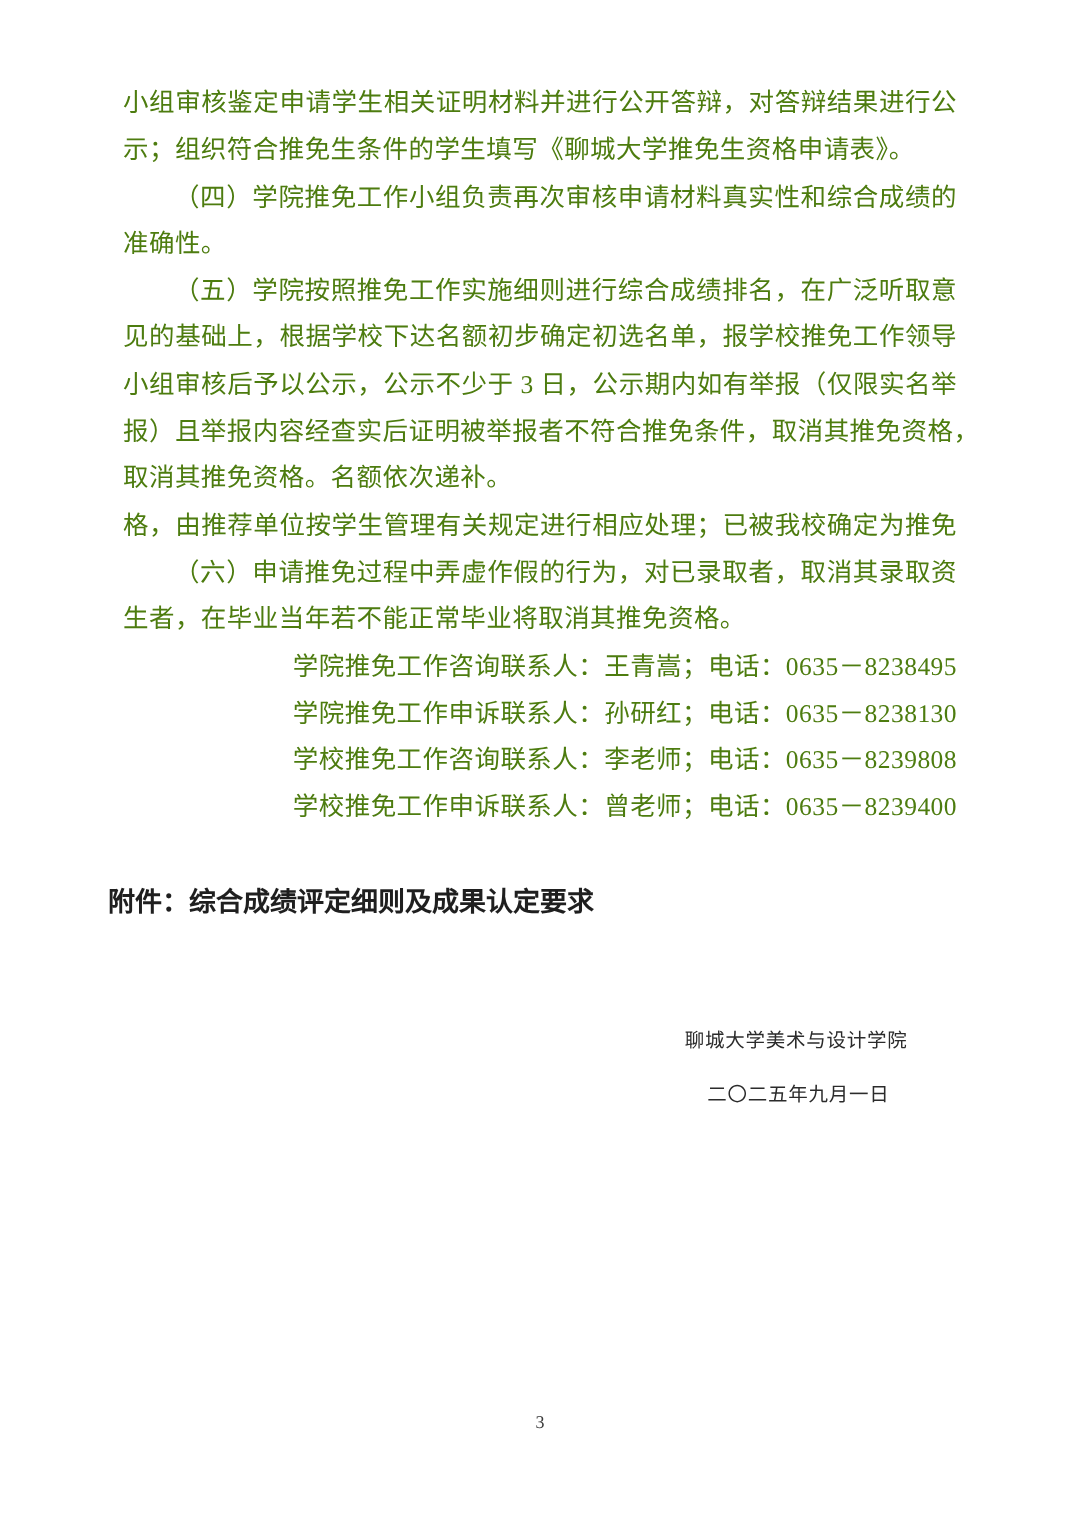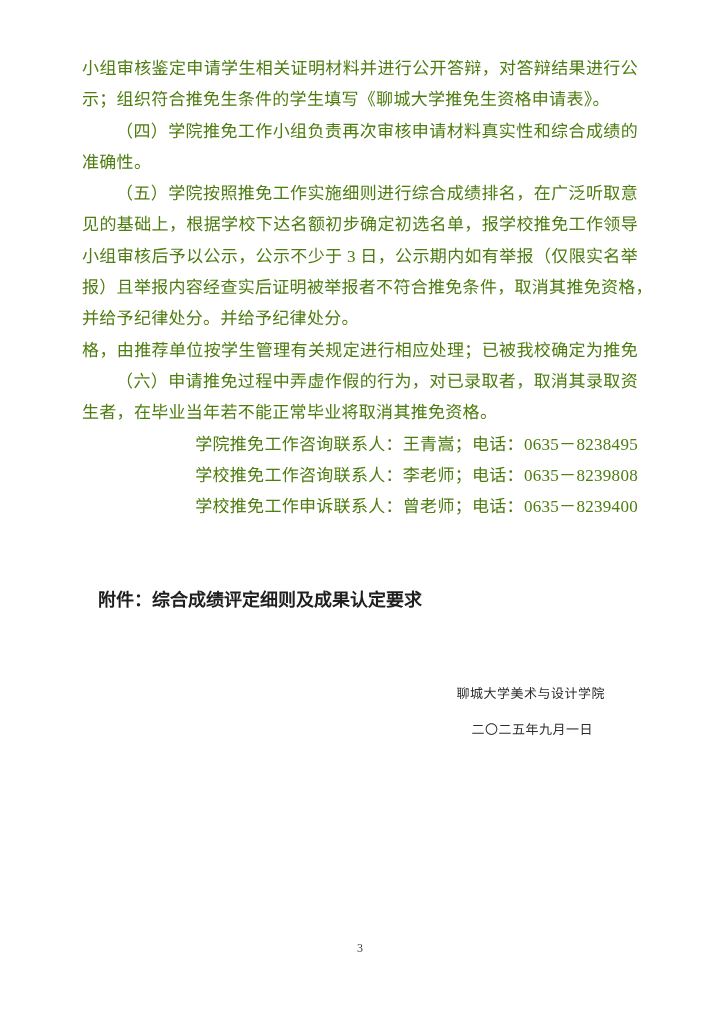--- a/index.html
+++ b/index.html
@@ -44,23 +44,23 @@
   .ln-first { text-indent: 2em; }
   .contact {
     width: 100%;
     text-align: right;
     padding-left: 2em;
     white-space: nowrap;
   }
   
   .attachment {
     position: absolute;
-    left: 98px;
+    left: 72px;
     top: 588px;
-    font-family: Liberation Mono, monospace;
+    font-family: Liberation Sans, sans-serif;
     font-weight: 700;
     font-size: 18px;
     line-height: 26px;
     color: #1f1f1f;
     white-space: nowrap;
   }
   
   .sig-org {
     position: absolute;
     top: 681px;
@@ -105,31 +105,32 @@
     <div>
       <div class="ln ln-first">（四）学院推免工作小组负责再次审核申请材料真实性和综合成绩的</div>
       <div class="ln-end">准确性。</div>
     </div>
 
     <div>
       <div class="ln ln-first">（五）学院按照推免工作实施细则进行综合成绩排名，在广泛听取意</div>
       <div class="ln">见的基础上，根据学校下达名额初步确定初选名单，报学校推免工作领导</div>
       <div class="ln">小组审核后予以公示，公示不少于 3 日，公示期内如有举报（仅限实名举</div>
       <div class="ln">报）且举报内容经查实后证明被举报者不符合推免条件，取消其推免资格，</div>
-      <div class="ln-end">并给予纪律处分。并给予纪律处分。</div>
+      <div class="ln-end">取消其推免资格。名额依次递补。</div>
     </div>
 
     <div>
       <div class="ln">格，由推荐单位按学生管理有关规定进行相应处理；已被我校确定为推免</div>
       <div class="ln ln-first">（六）申请推免过程中弄虚作假的行为，对已录取者，取消其录取资</div>
       <div class="ln-end">生者，在毕业当年若不能正常毕业将取消其推免资格。</div>
     </div>
 
     <div>
       <div class="contact">学院推免工作咨询联系人：王青嵩；电话：0635－8238495</div>
+      <div class="contact">学院推免工作申诉联系人：孙研红；电话：0635－8238130</div>
       <div class="contact">学校推免工作咨询联系人：李老师；电话：0635－8239808</div>
       <div class="contact">学校推免工作申诉联系人：曾老师；电话：0635－8239400</div>
     </div>
 
   </div>
 
   <div class="attachment">附件：综合成绩评定细则及成果认定要求</div>
 
   <div class="sig-org">聊城大学美术与设计学院</div>
   <div class="sig-date">二〇二五年九月一日</div>

